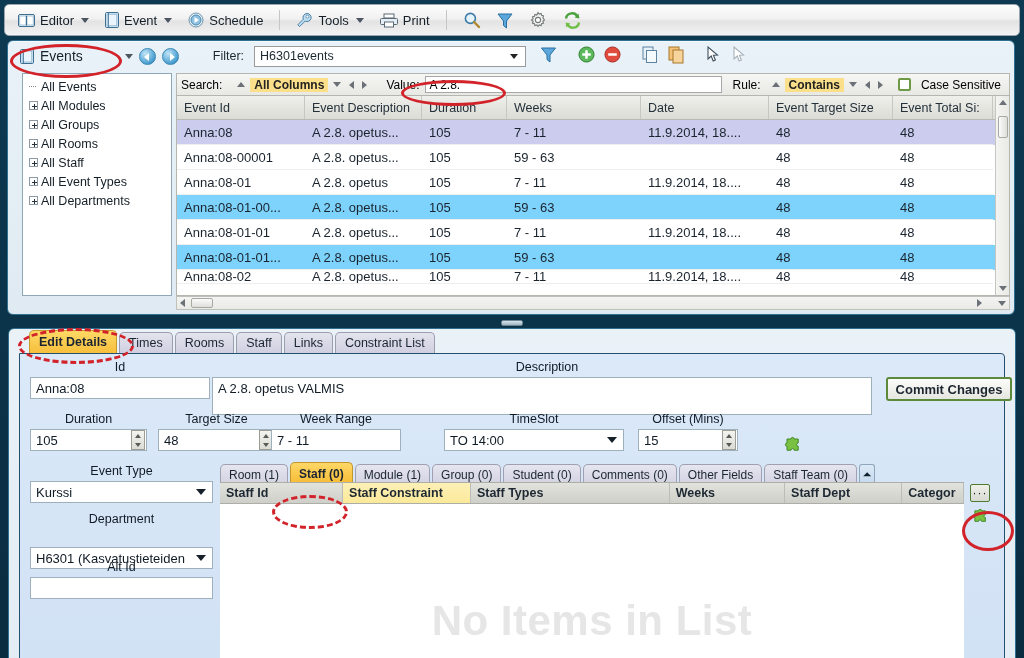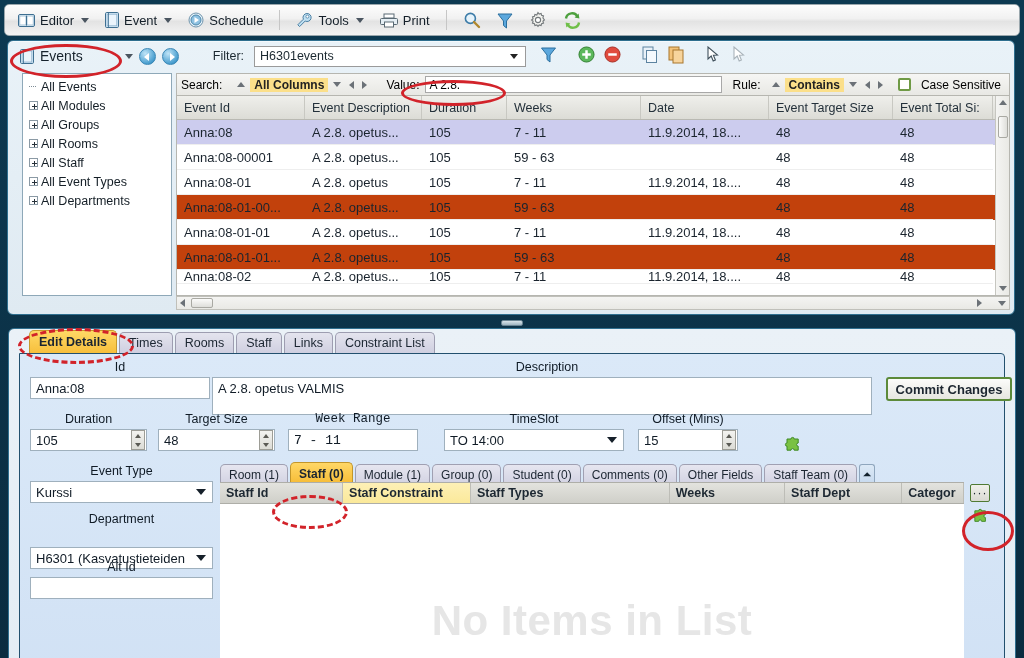--- a/index.html
+++ b/index.html
@@ -140,21 +140,21 @@
     border-bottom: 1px solid #b9b9b2;
     font-size: 12.5px; color: #23303a;
   }
   .gh {
     display:flex; align-items:center; padding-left: 7px;
     border-right: 1px solid #c8c8c2; overflow:hidden; white-space:nowrap;
     cursor: default;
   }
   .grow { display:flex; height: 25px; font-size: 13px; color:#1a242e; }
   .grow.sel { background: #ccccee; }
-  .grow.alt { background: #c2410c; }
+  .grow.alt { background: #7dd3fc; }
   .gc {
     display:flex; align-items:center; padding-left: 7px;
     overflow:hidden; white-space:nowrap; border-bottom: 1px solid #eeeeee;
     cursor: default;
   }
   .vscroll {
     position:absolute; right:0; top:0; width:14px; bottom:0;
     background: linear-gradient(90deg,#f4f4f2,#e9e9e5);
     border-left: 1px solid #c6c6c0;
   }
@@ -664,21 +664,21 @@
         <div class="flabel">Target Size</div>
         <div class="finput" style="margin-top:3px;width:117px">
           <span>48</span>
           <span class="spin">
               <i class="u"></i>
               <i class="d"></i>
             </span>
         </div>
       </div>
 
-      <div style="position:absolute;left:268px;top:58px;font-family:Liberation Mono, monospace;">
+      <div style="position:absolute;left:251px;top:58px;">
         <div class="flabel">Week Range</div>
         <div class="finput" style="margin-top:3px;width:130px">
           <span>7 - 11</span>
         </div>
       </div>
 
       <div style="position:absolute;left:424px;top:58px;">
         <div class="flabel">TimeSlot</div>
         <div class="finput fcombo" style="margin-top:3px;width:180px">
           <span>TO 14:00</span>

